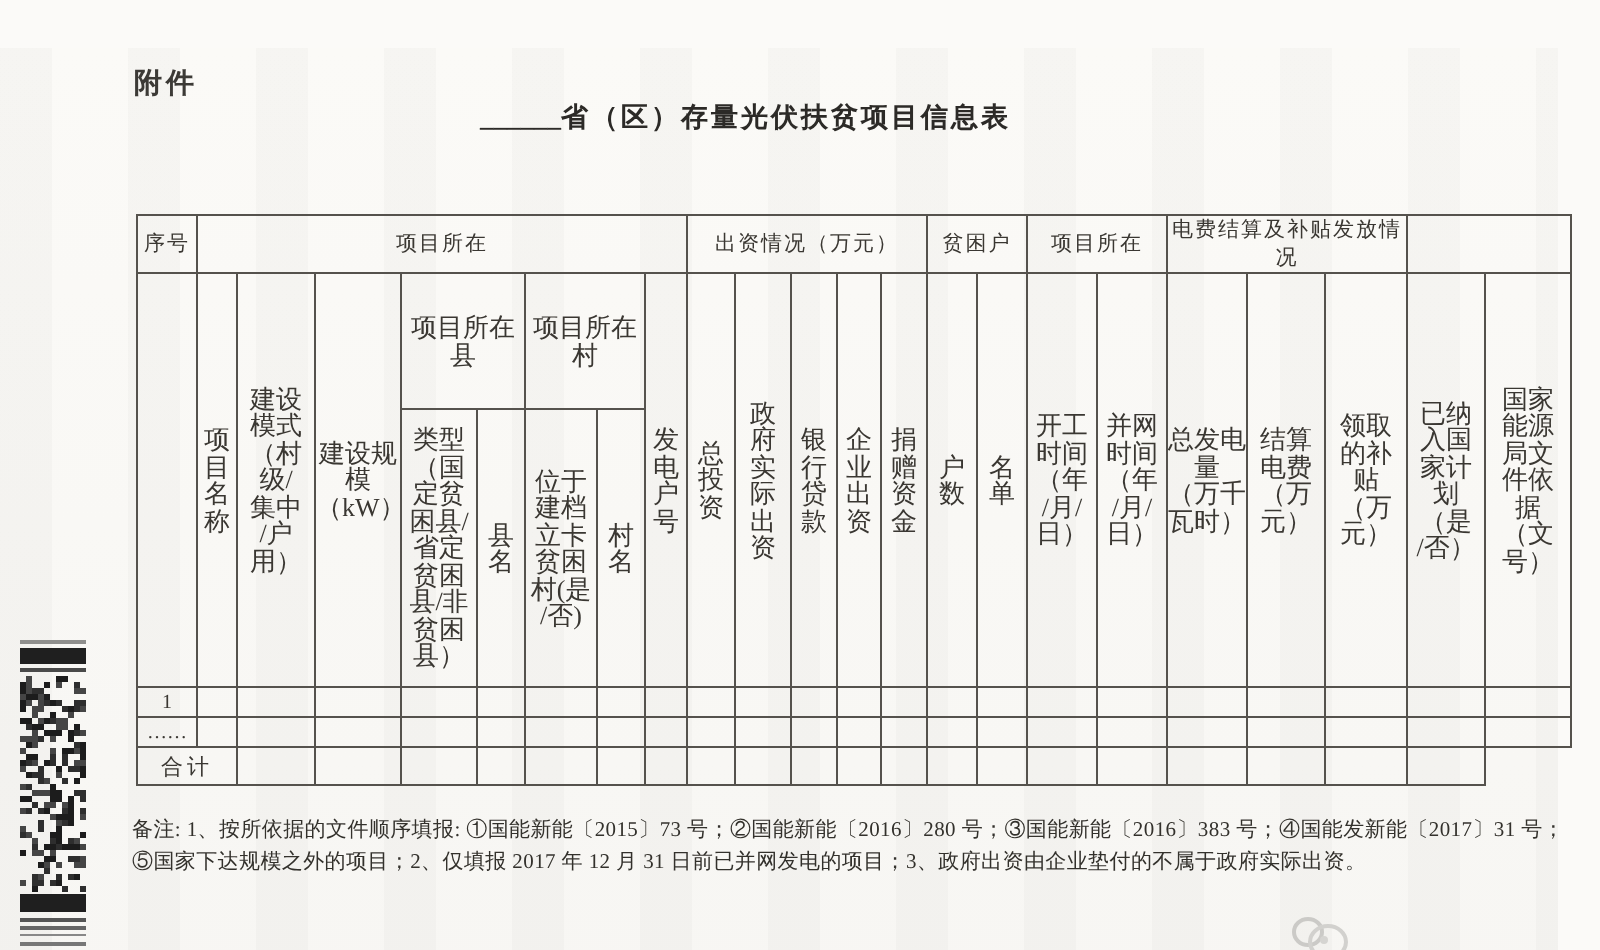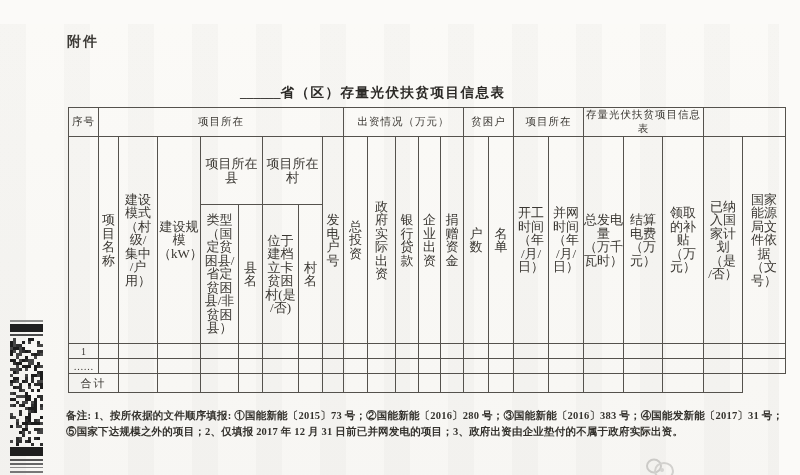--- a/index.html
+++ b/index.html
@@ -14,21 +14,21 @@
       repeating-linear-gradient(90deg, rgba(120,120,115,0.04) 0 26px, rgba(0,0,0,0) 26px 64px),
       linear-gradient(#fbfaf7,#f7f6f3);
     color:#35332f;
     margin-top:24px;
   }
   .attachment {
     position:absolute; left:67px; top:9px;
     font-size:14px; font-weight:600; letter-spacing:2px; color:#3c3a36;
   }
   .title {
-    position:absolute; left:240px; top:60px;
+    position:absolute; left:240px; top:26px;
     font-size:13.5px; font-weight:700; letter-spacing:1.5px; color:#2c2a27;
     white-space:nowrap;
   }
   .title .blank { letter-spacing:0; font-weight:600; }
   table.info {
     position:absolute; left:68px; top:83px;
     border-collapse:collapse; table-layout:fixed; width:717px;
     background:transparent;
   }
   table.info td {
@@ -45,21 +45,21 @@
     font-size:13px; line-height:13.5px;
     white-space:pre-line; font-weight:500;
   }
   tr.body-row { height:15px; }
   tr.body-row td { font-size:10px; }
   tr.total-row { height:19px; }
   tr.total-row td { font-size:11px; letter-spacing:2px; }
   .notes {
     position:absolute; left:66px; top:384px; width:733px;
     font-size:10.5px; line-height:15.5px; letter-spacing:0.2px;
-    color:#33312c; white-space:pre-line;font-weight:bold;
+    color:#33312c; white-space:pre-line;
   }
   .watermark {
     position:absolute; left:645px; top:433px;
     display:flex; align-items:center; gap:6px;
   }
   .wm-text {
     font-size:17px; font-weight:700; letter-spacing:2px; color:#c6c5c2;
   }
   .barcode {
     position:absolute; left:10px; top:296px; width:33px; height:162px;
@@ -298,21 +298,21 @@
         <col style="width:39px">
         <col style="width:43px">
     </colgroup>
     <tbody>
         <tr class="rowA">
       <td class="gh">序号</td>
       <td class="gh" colspan="8">项目所在</td>
       <td class="gh" colspan="5">出资情况（万元）</td>
       <td class="gh" colspan="2">贫困户</td>
       <td class="gh" colspan="2">项目所在</td>
-      <td class="gh" colspan="3">存量光伏扶贫项目信息表</td>
+      <td class="gh" colspan="3">电费结算及补贴发放情况</td>
       <td class="gh" colspan="2"></td>
     </tr>
     <tr class="rowB">
       <td class="sh" rowspan="2"></td>
       <td class="sh" rowspan="2">项
 目
 名
 称</td>
       <td class="sh" rowspan="2">建设
 模式

